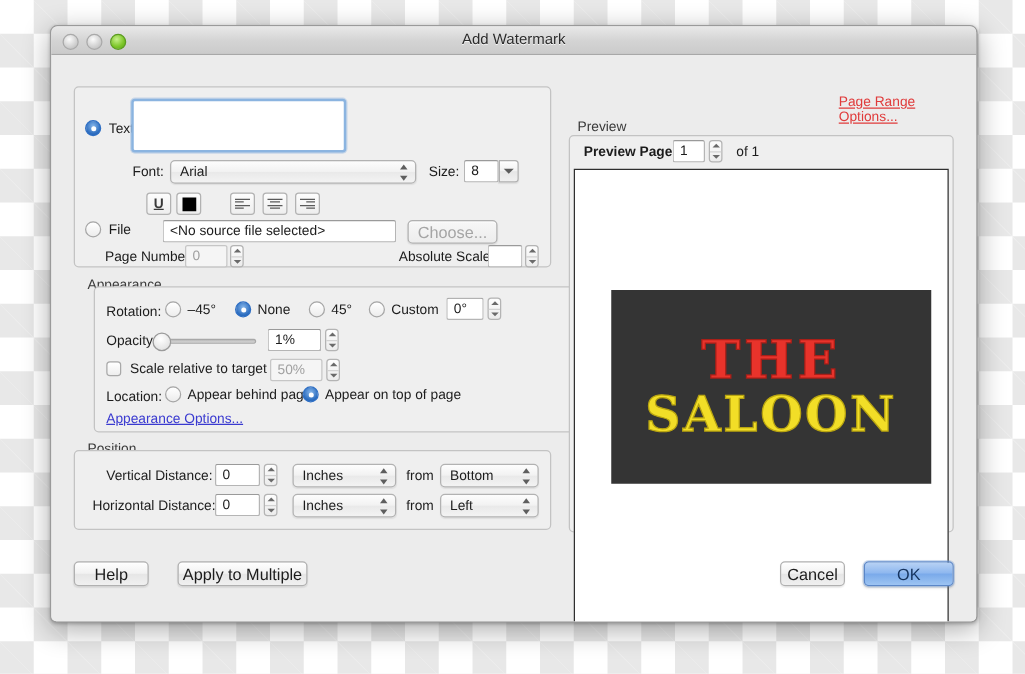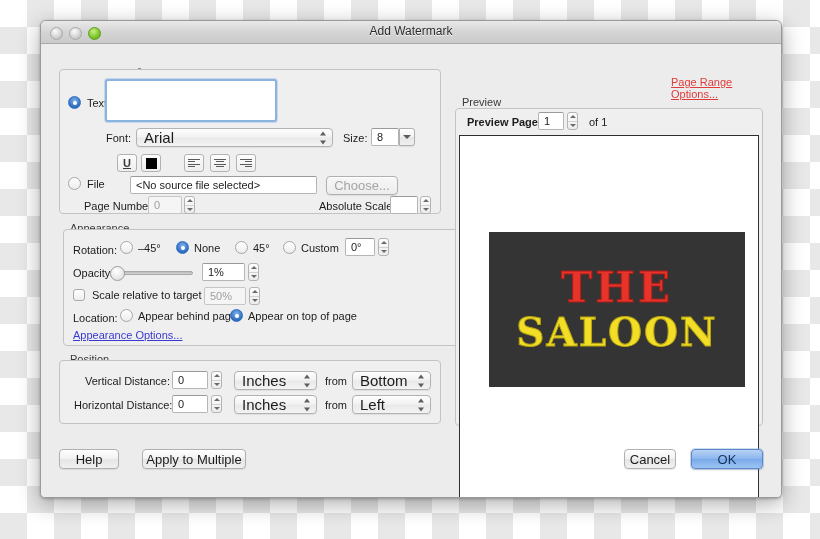--- a/index.html
+++ b/index.html
@@ -91,21 +91,21 @@
     background: linear-gradient(to bottom, #b8d2f4 0%, #8fb8ef 46%, #7aaaea 52%, #9dc4f2 100%);
     color: #15335e;
     box-shadow: 0 0 0 1px rgba(120,160,215,0.35), 0 1px 2px rgba(0,0,0,0.18);
   }
 
   .popup {
     border: 1px solid #b2b2b2;
     border-radius: 4px;
     background: linear-gradient(to bottom, #fdfdfd 0%, #f2f2f2 48%, #e9e9e9 52%, #f3f3f3 100%);
     box-shadow: 0 1px 1px rgba(0,0,0,0.07);
-    font-size: 15px;
+    font-size: 11px;
     color: #1c1c1c;
     display: flex; align-items: center;
     padding-left: 7px;
     position: relative;
     box-sizing: border-box;
   }
   .popup.dim { color: #8a8a8a; background: linear-gradient(to bottom,#f8f8f8,#efefef); }
   .popup .arrows {
     position: absolute; right: 5px; top: 50%;
     transform: translateY(-50%);
@@ -184,21 +184,21 @@
     border: 1px solid #b2b2b2;
     border-radius: 3px;
     background: linear-gradient(to bottom,#fdfdfd,#eeeeee);
     display:flex; align-items:center; justify-content:center;
     box-sizing: border-box;
   }
   .align-lines { width: 12px; height: 9px; display:flex; flex-direction:column; justify-content:space-between; }
   .align-lines b { display:block; height:1.4px; background:#5a5a5a; }
 
   
-  #app-group { left: 22px; top: 185px; width: 380px; height: 115px; padding-left: 23px; }
+  #app-group { left: 34px; top: 185px; width: 380px; height: 115px; padding-left: 23px; }
   #slider-track {
     width: 78px; height: 4px; border-radius: 2px;
     background: linear-gradient(to bottom,#b9b9b9,#d8d8d8);
     border: 1px solid #a8a8a8;
     position: relative;
     box-sizing: border-box;
   }
   #slider-knob {
     position: absolute; left: -6px; top: -6px;
     width: 13px; height: 13px; border-radius: 50%;

